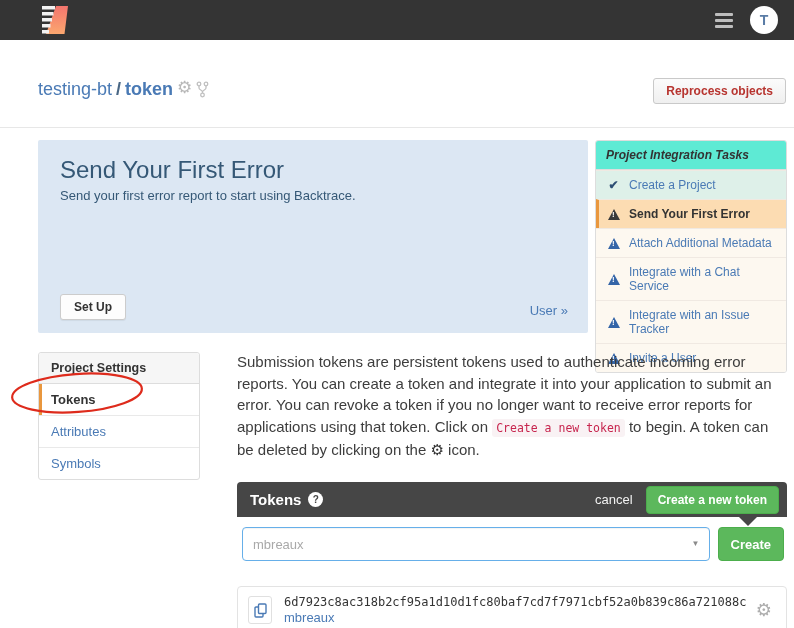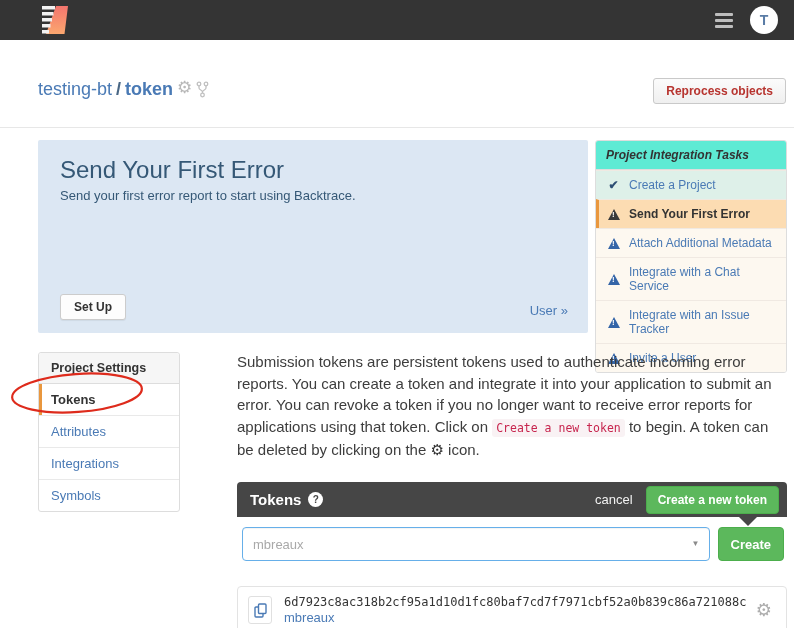--- a/index.html
+++ b/index.html
@@ -89,21 +89,21 @@
   .icon-cell { width:15px; display:flex; justify-content:center; flex:none; }
   .warn-tri { position:relative; width:0; height:0;
     border-left:6.5px solid transparent; border-right:6.5px solid transparent;
     border-bottom:11px solid #3465a8; }
   .warn-tri::after { content:"!"; position:absolute; left:-1.5px; top:2.5px;
     color:#fff; font-size:8px; font-weight:bold; line-height:1; }
   .warn-dark { border-bottom-color:#3a3a3a; }
 
   
   .settings-panel {
-    position:absolute; top:352px; left:38px; width:142px;
+    position:absolute; top:352px; left:38px; width:162px;
     border:1px solid #dddddd; border-radius:3px; background:#fff;
   }
   .settings-header {
     background:#f6f6f6; padding:8px 12px; font-size:12.5px; font-weight:bold;
     color:#333; border-bottom:1px solid #dddddd; border-radius:3px 3px 0 0;
   }
   .settings-item {
     padding:8px 12px; font-size:13px; color:#4a7ab5; cursor:pointer;
     border-top:1px solid #e9e9e9;
   }
@@ -279,21 +279,20 @@
       <span class="warn-tri"></span>
     </span>
     <span class="tlabel">Invite a User</span>
   </div>
 </div>
 
 <div class="settings-panel">
   <div class="settings-header">Project Settings</div>
   <div class="settings-item active">Tokens</div>
   <div class="settings-item">Attributes</div>
-  <div class="settings-item">Integrations</div>
   <div class="settings-item">Symbols</div>
 </div>
 
 <svg class="circle-annotation" width="142" height="46" viewBox="0 0 142 46">
   <ellipse cx="69" cy="22" rx="65" ry="19" fill="none" stroke="#de2b1c" stroke-width="2.2" transform="rotate(-4 69 22)"></ellipse>
 </svg>
 
 <p class="desc">
   <span>Submission tokens are persistent tokens used to authenticate incoming error reports. You can create a token and integrate it into your application to submit an error. You can revoke a token if you no longer want to receive error reports for applications using that token. Click on </span><span class="code-chip">Create a new token</span><span> to begin. A token can be deleted by clicking on the </span><span class="inline-gear">⚙</span><span> icon.</span>
 </p>

